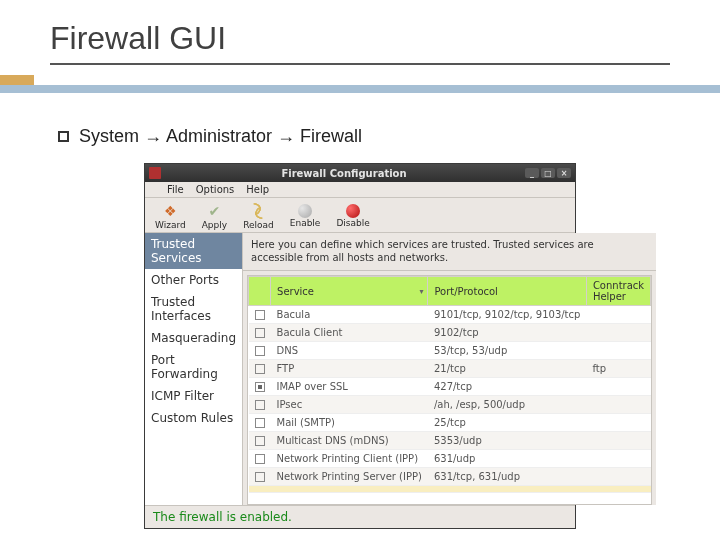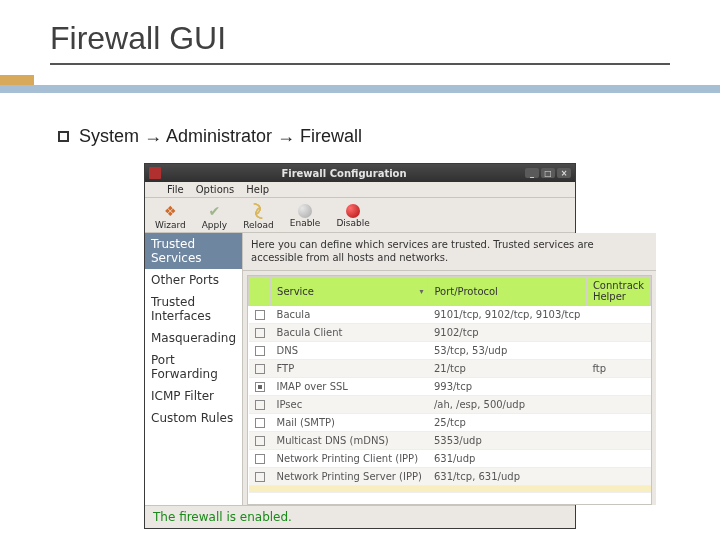--- a/index.html
+++ b/index.html
@@ -280,21 +280,21 @@
                 </tr>
                 <tr>
                   <td class="chk-cell"><span class="chk "></span></td>
                   <td>FTP</td>
                   <td>21/tcp</td>
                   <td>ftp</td>
                 </tr>
                 <tr>
                   <td class="chk-cell"><span class="chk semi"></span></td>
                   <td>IMAP over SSL</td>
-                  <td>993/tcp</td>
+                  <td>427/tcp</td>
                   <td></td>
                 </tr>
                 <tr>
                   <td class="chk-cell"><span class="chk "></span></td>
                   <td>IPsec</td>
                   <td>/ah, /esp, 500/udp</td>
                   <td></td>
                 </tr>
                 <tr>
                   <td class="chk-cell"><span class="chk "></span></td>

